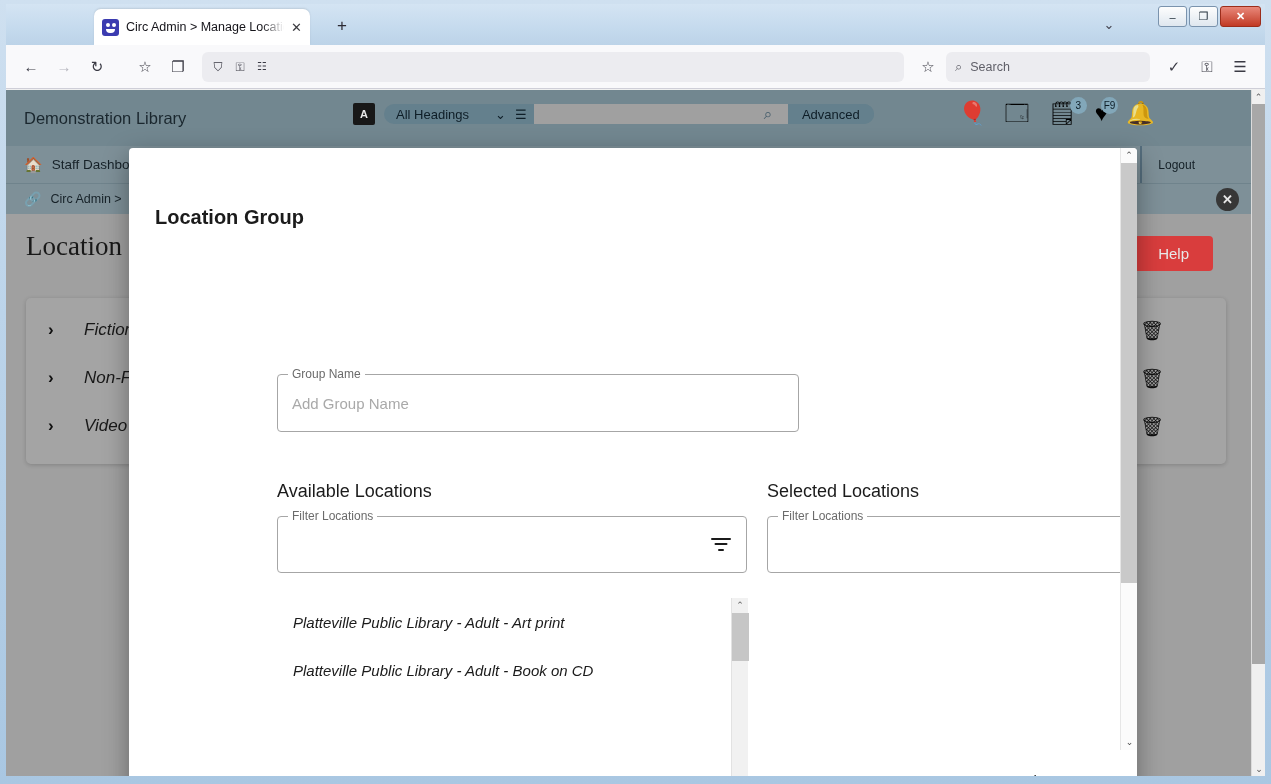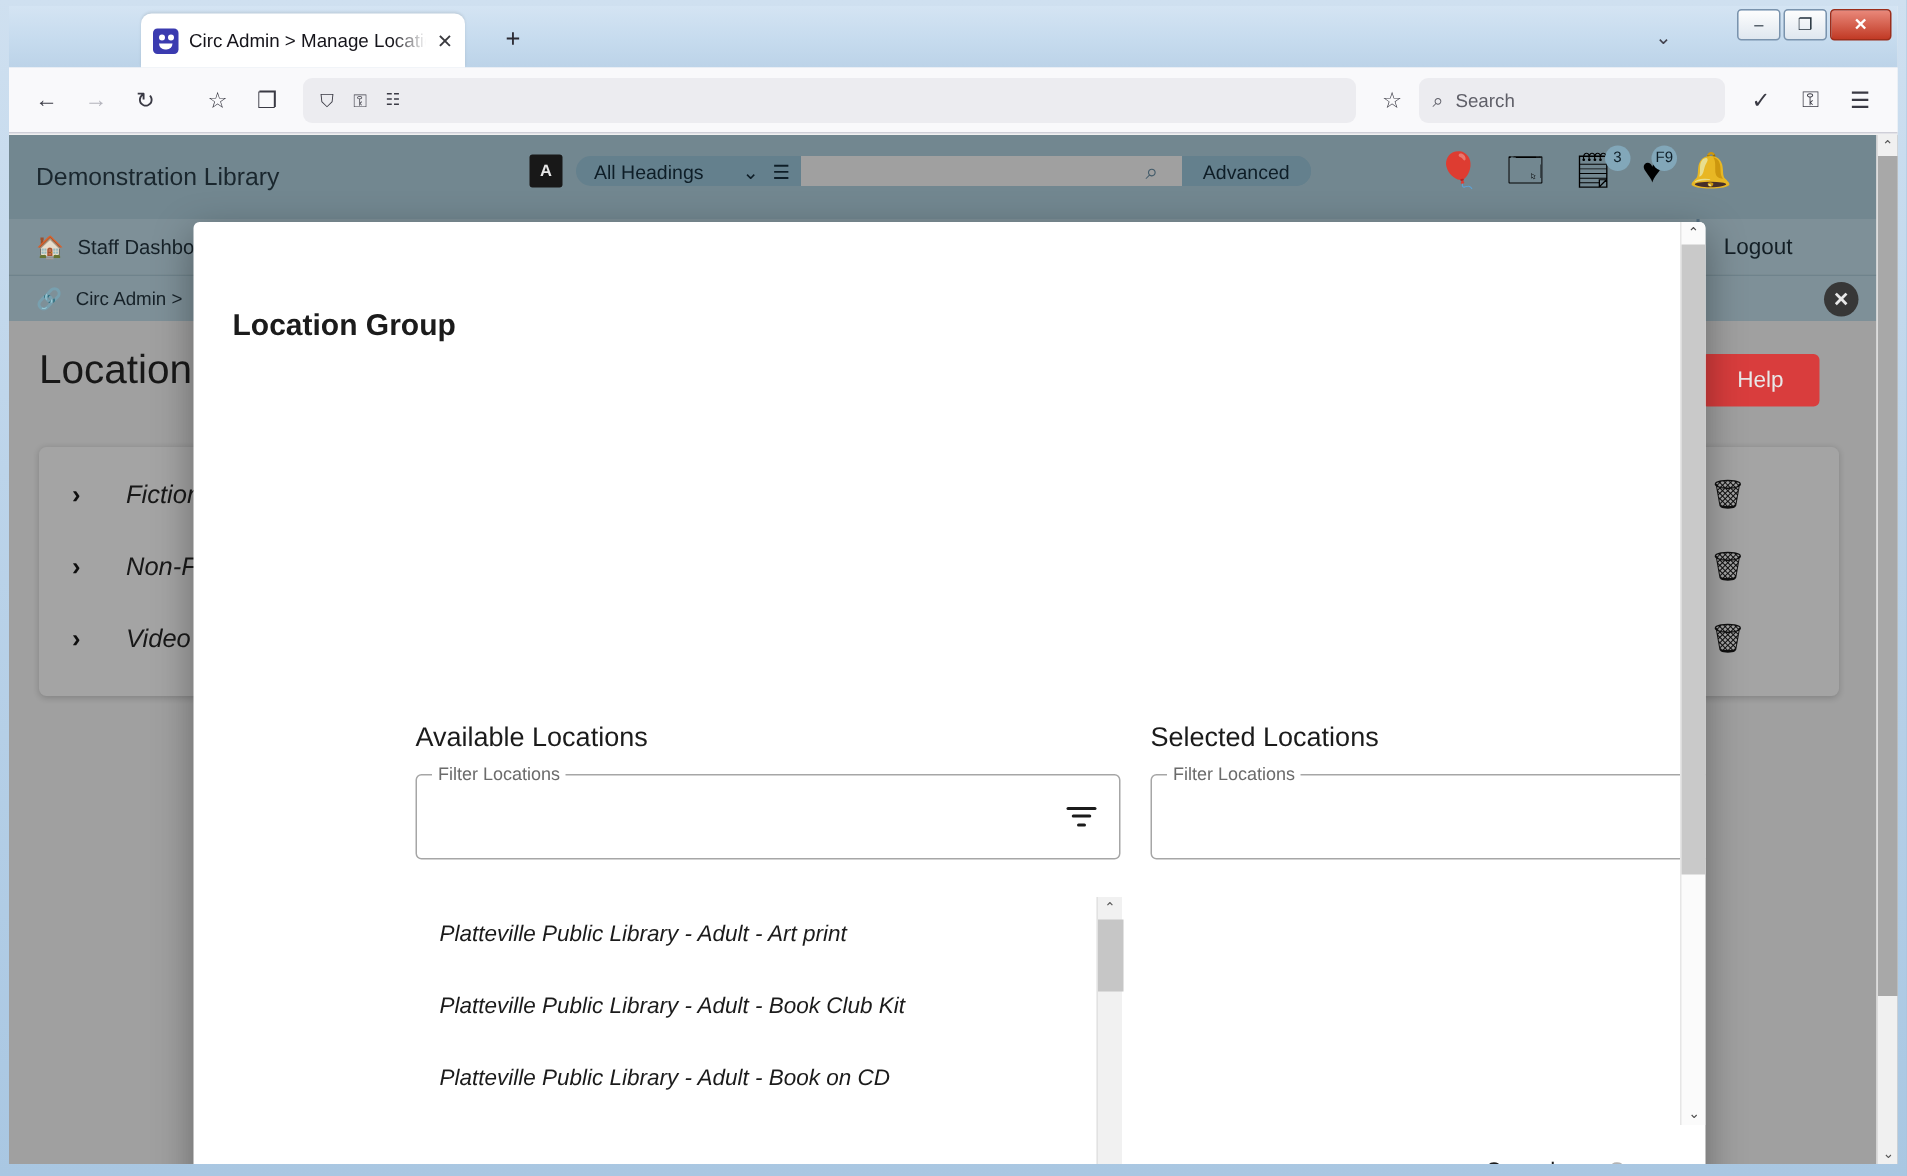--- a/index.html
+++ b/index.html
@@ -151,36 +151,36 @@
   #nav-row {
     position:absolute; left:0; top:56px; width:1245px; height:37px;
     background:#8b9fa8; display:flex; align-items:center; padding:0 18px; gap:9px;
   }
   #nav-row .lbl { font-size:13.5px; color:#19252c; }
   #logout-wrap {
     position:absolute; right:56px; top:0; height:37px;
     display:flex; align-items:center; padding-left:16px;
     border-left:2px solid #5f7b8c;
   }
-  #logout { font-size:15px; color:#16232a; cursor:pointer; }
+  #logout { font-size:12px; color:#16232a; cursor:pointer; }
   #crumb-row {
     position:absolute; left:0; top:93px; width:1245px; height:31px;
     background:#8b9fa8; display:flex; align-items:center; padding:0 18px; gap:9px;
     border-top:1px solid #7a909a;
   }
   #crumb-row .lbl { font-size:12.5px; color:#19252c; }
   #close-x {
     position:absolute; right:26px; top:98px; width:23px; height:23px; border-radius:50%;
     background:#3d3d3d; color:#fff; font-size:13px; font-weight:bold;
     display:flex; align-items:center; justify-content:center; cursor:pointer;
   }
 
   
   #page-body { position:absolute; left:0; top:124px; width:1245px; bottom:0; background:#b0b0b0; }
-  #page-title { position:absolute; left:20px; top:17px; font-size:27px; color:#1b1b1b; }
+  #page-title { position:absolute; left:20px; top:17px; font-size:27px; color:#1b1b1b;font-family:Liberation Serif, serif; }
   #help-btn {
     position:absolute; right:38px; top:22px; padding:9px 24px; border-radius:4px;
     background:#ef4444; color:#fff; font-size:15px; cursor:pointer;
   }
   #blue-btn-left {
     position:absolute; right:140px; top:22px; width:26px; height:36px;
     border-radius:4px 0 0 4px; background:#1f76c2;
   }
   #groups-card {
     position:absolute; left:20px; top:84px; width:1200px; height:166px;
@@ -393,20 +393,24 @@
     <div id="page-scroll">
       <div class="arw">⌃</div>
       <div id="page-thumb"></div>
       <div class="arw" style="position:absolute;bottom:0;width:14px">⌄</div>
     </div>
 
     <div id="modal">
       <div id="modal-scrollarea">
         <div id="modal-title">Location Group</div>
 
+        <div class="mfield" id="group-name-field">
+          <span class="legend">Group Name</span>
+          <input placeholder="Add Group Name" style="">
+        </div>
 
         <div class="col-title" id="avail-title">Available Locations</div>
         <div class="mfield" id="avail-filter">
           <span class="legend">Filter Locations</span>
           <input placeholder="" style="">
           <span class="filter-icon">
                 <i></i>
                 <i></i>
                 <i></i>
               </span>
@@ -414,21 +418,20 @@
 
         <div class="col-title" id="sel-title">Selected Locations</div>
         <div class="mfield" id="sel-filter">
           <span class="legend">Filter Locations</span>
           <input placeholder="" style="">
 
         </div>
 
         <div id="avail-list">
           <div class="loc-item">Platteville Public Library - Adult - Art print</div>
-          <div class="loc-item">Platteville Public Library - Adult - Book Club Kit</div>
           <div class="loc-item">Platteville Public Library - Adult - Book on CD</div>
 
         </div>
         <div id="avail-list-scroll">
           <div class="arw">⌃</div>
           <div id="avail-thumb"></div>
         </div>
 
         <div id="sel-list"></div>
       </div>

